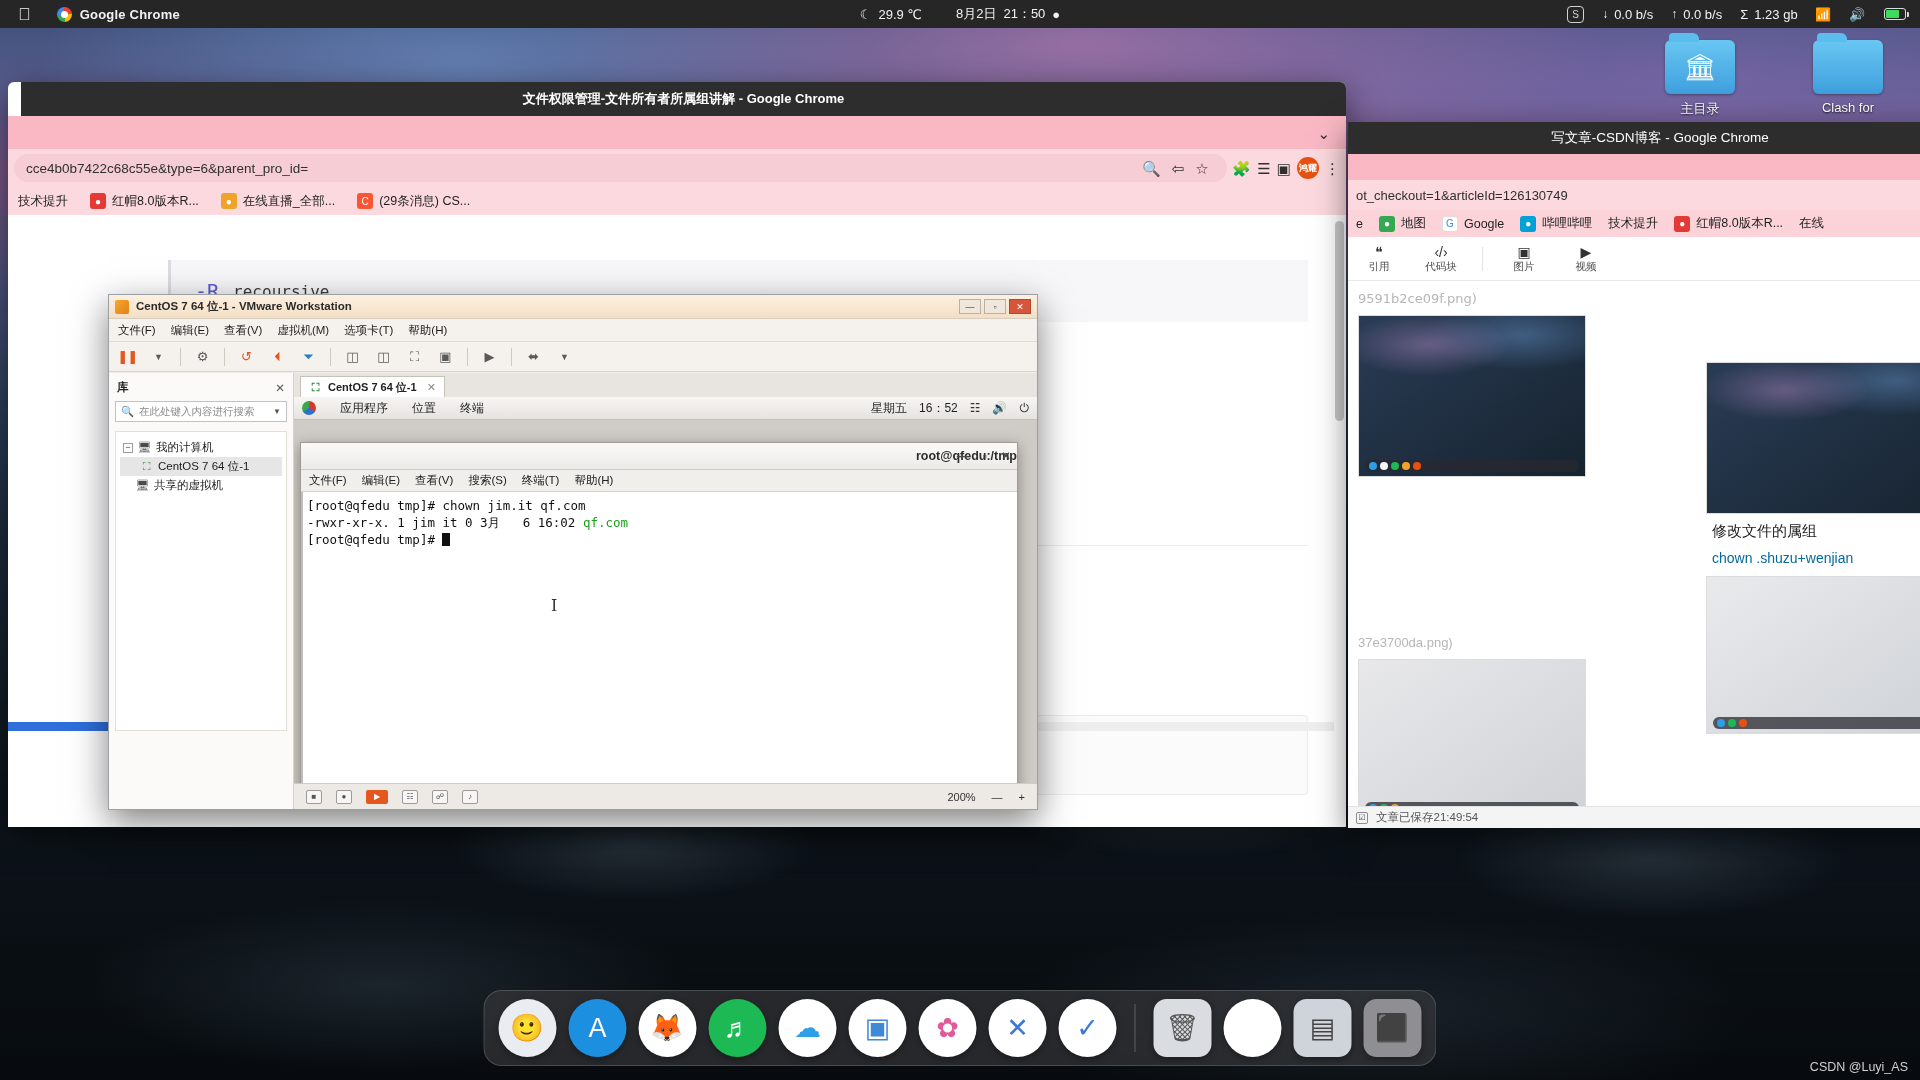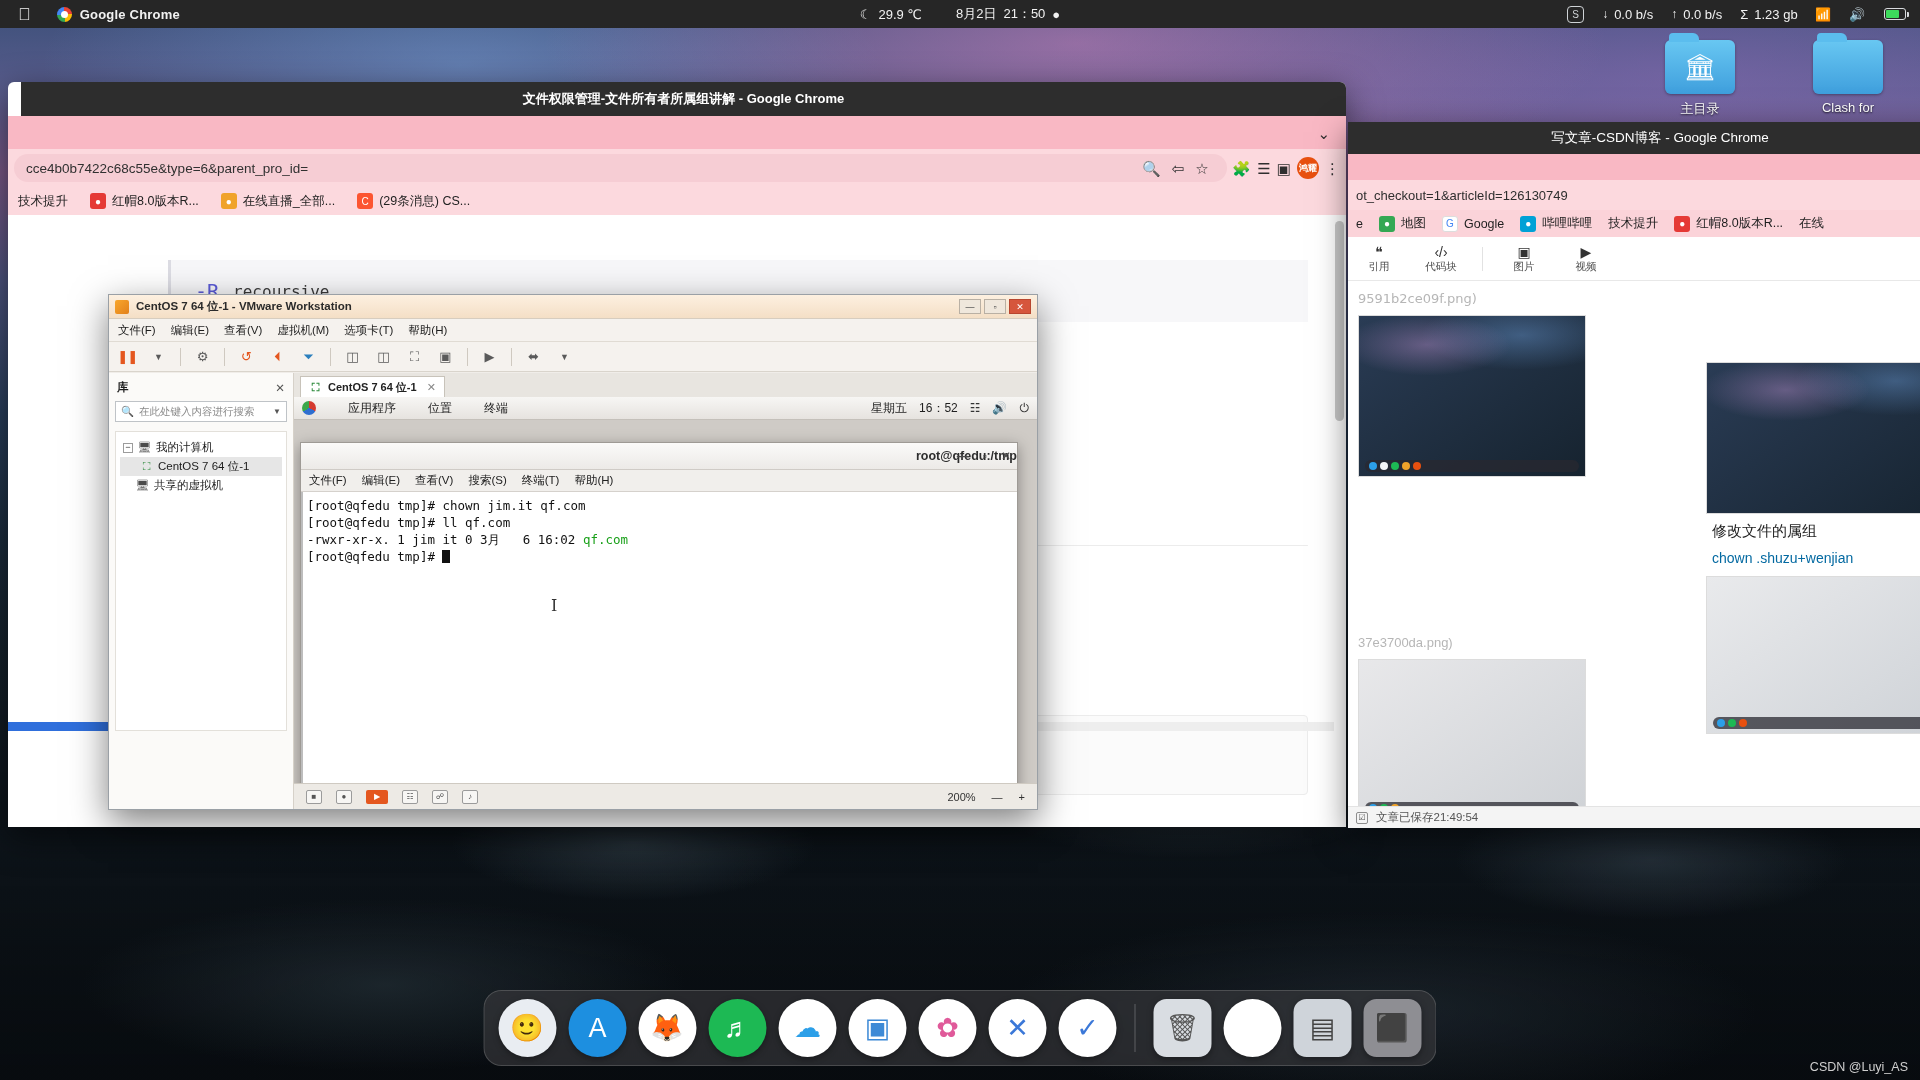--- a/index.html
+++ b/index.html
@@ -196,21 +196,21 @@
   .vm-tab {
     height: 21px; background:#fff; border:1px solid #c8c3ba; border-bottom:none;
     display:flex; align-items:center; gap:6px; padding: 0 8px; font-size: 11px; font-weight:700; color:#222;
   }
   .vm-tab .x { font-weight:400; color:#888; margin-left:4px; }
 
   
   .guest { position:absolute; left:0; right:0; top: 24px; bottom: 0; background: #c9c5c0; overflow:hidden; }
   .gnome-bar {
     height: 23px; background: linear-gradient(180deg,#f7f6f4,#e6e3df);
-    border-bottom: 1px solid #c4c0ba; display:flex; align-items:center; padding: 0 8px; gap: 32px;
+    border-bottom: 1px solid #c4c0ba; display:flex; align-items:center; padding: 0 8px; gap: 24px;
     font-size: 12px; color:#1f1f1f;
   }
   .gnome-appic { width:14px;height:14px;border-radius:50%;
     background: conic-gradient(#d43a2f 0 33%, #2f6fd0 33% 66%, #3aa84a 66% 100%); }
   .gnome-right { margin-left:auto; display:flex; align-items:center; gap: 12px; font-size: 12px; }
   .gi { font-size: 12px; color:#333; }
   .gnome-desk { position:absolute; left:0;right:0;top:23px;bottom:0; background:#cfcbc6; }
 
   .term-win {
     position:absolute; left: 6px; top: 22px; width: 718px; height: 410px;
@@ -534,21 +534,20 @@
             <div class="term-menu">
               <span>文件(F)</span>
               <span>编辑(E)</span>
               <span>查看(V)</span>
               <span>搜索(S)</span>
               <span>终端(T)</span>
               <span>帮助(H)</span>
             </div>
             <div class="term-body">
               <div class="tline"><span>[root@qfedu tmp]# </span><span>chown jim.it qf.com</span></div>
-              <div class="tline"><span>[root@qfedu tmp]# </span><span>ll qf.com</span></div>
               <div class="tline"><span>-rwxr-xr-x. 1 jim it 0 3月   6 16:02 </span><span class="tgreen">qf.com</span></div>
               <div class="tline"><span>[root@qfedu tmp]# </span><span class="cursor"></span></div>
               <div class="ibeam">I</div>
             </div>
           </div>
         </div>
       </div>
 
       <div class="vm-statusbar">
         <span class="sb-ic">■</span>

